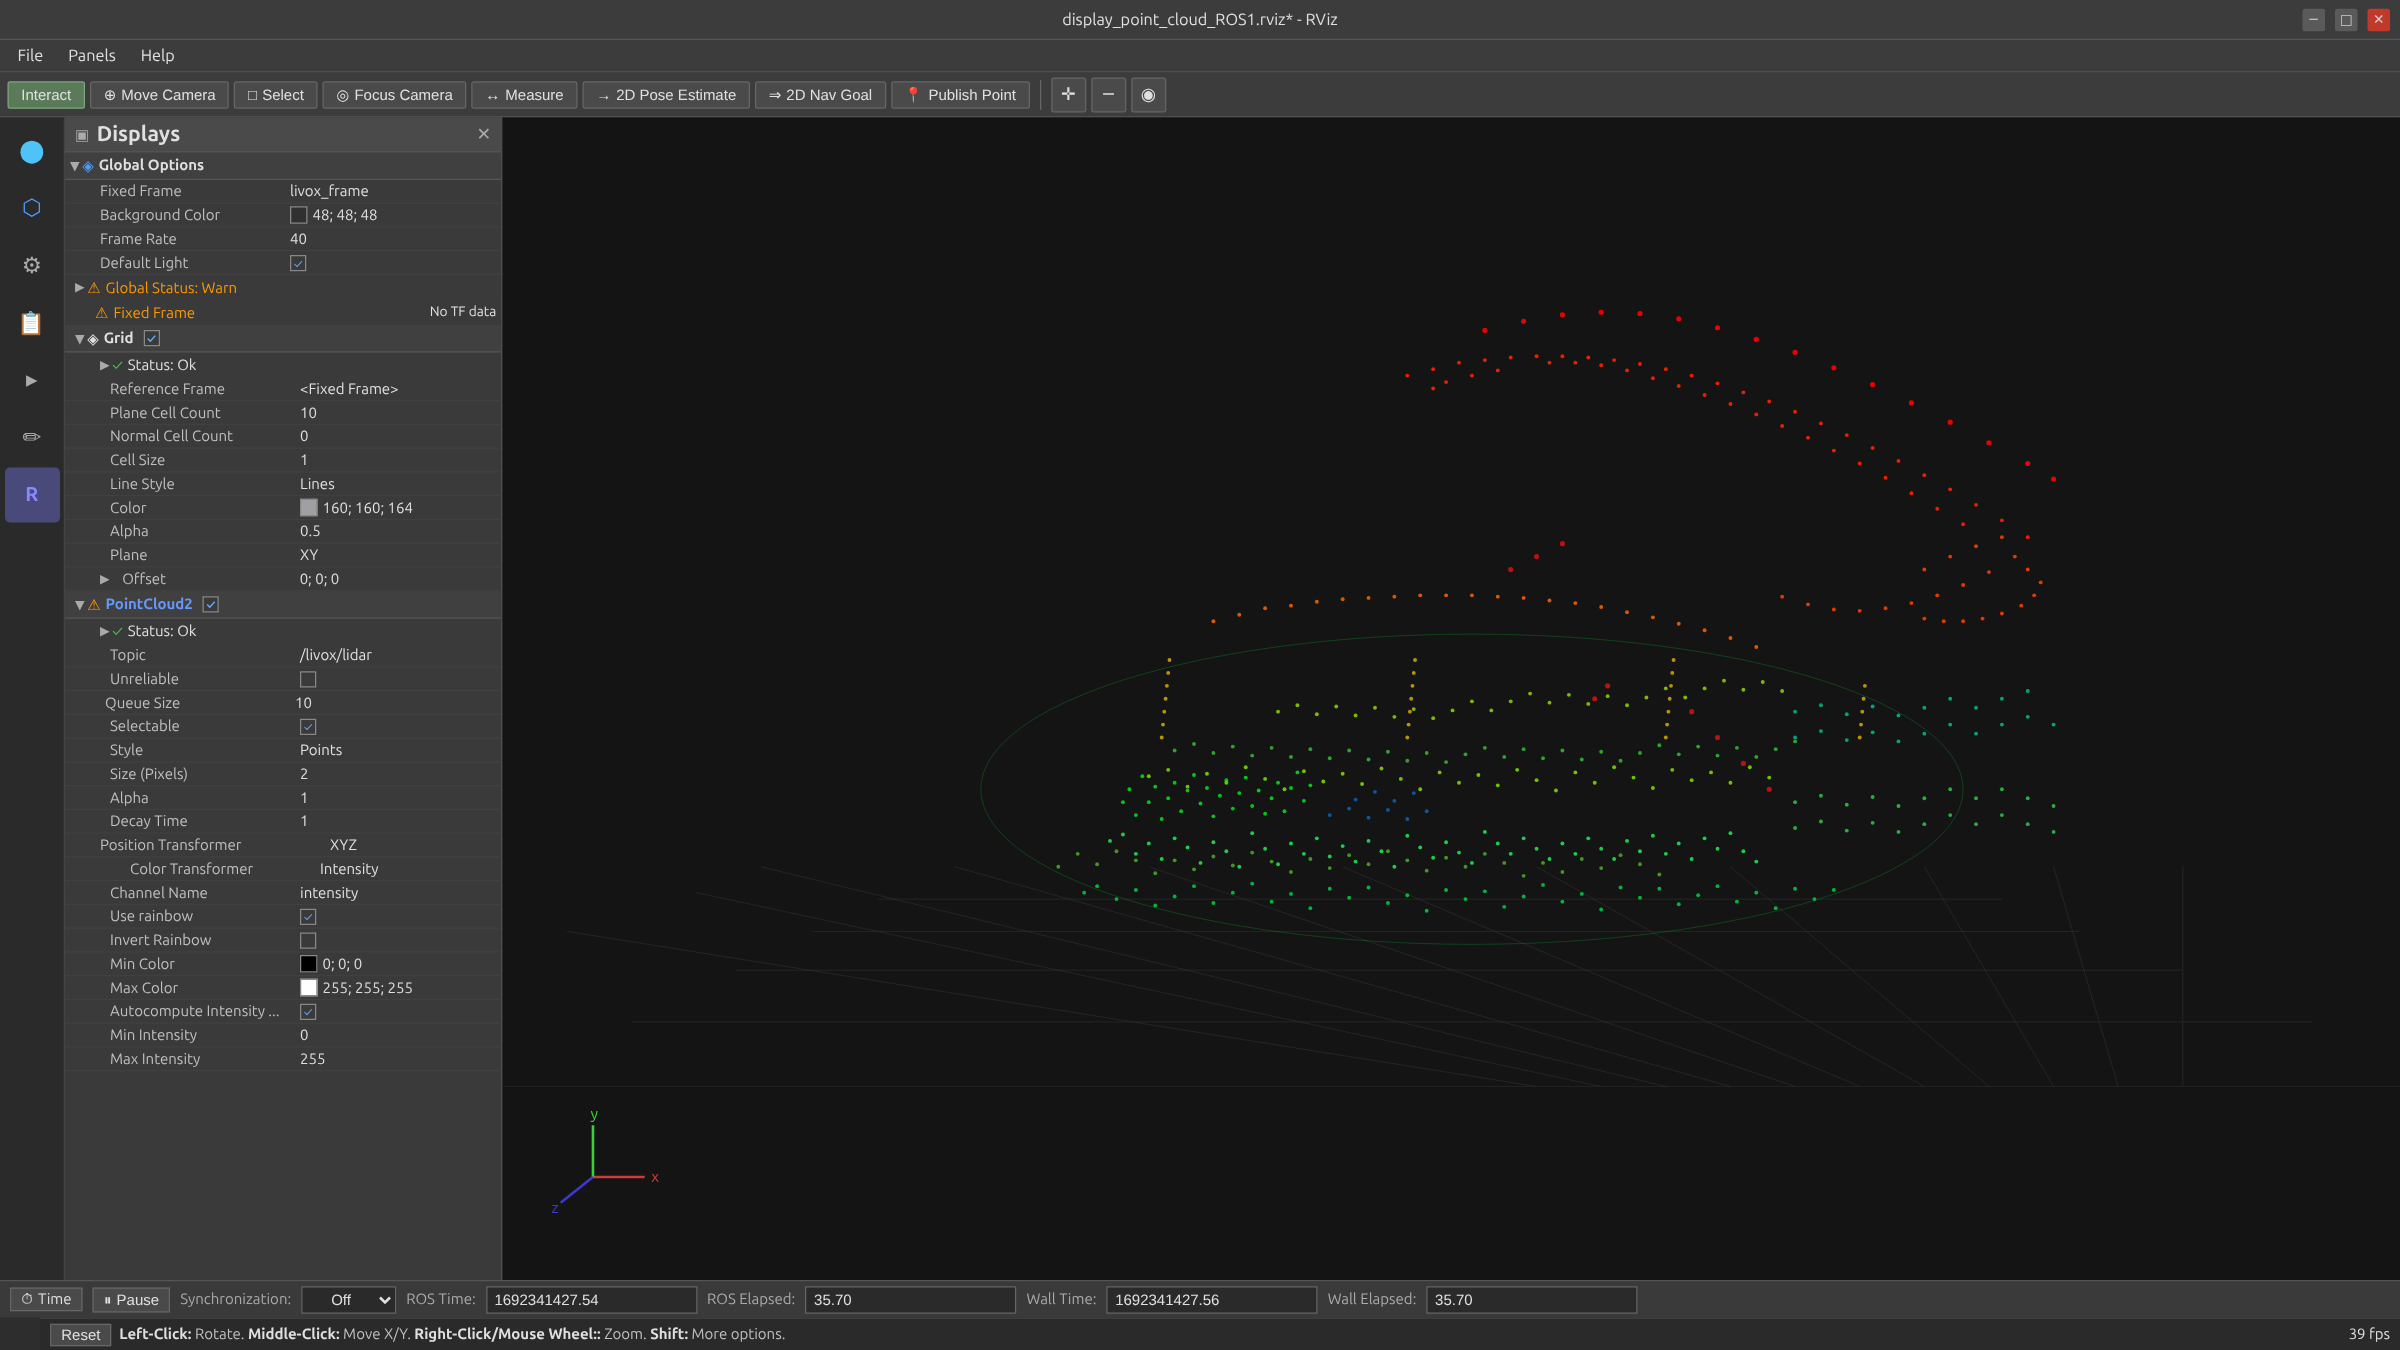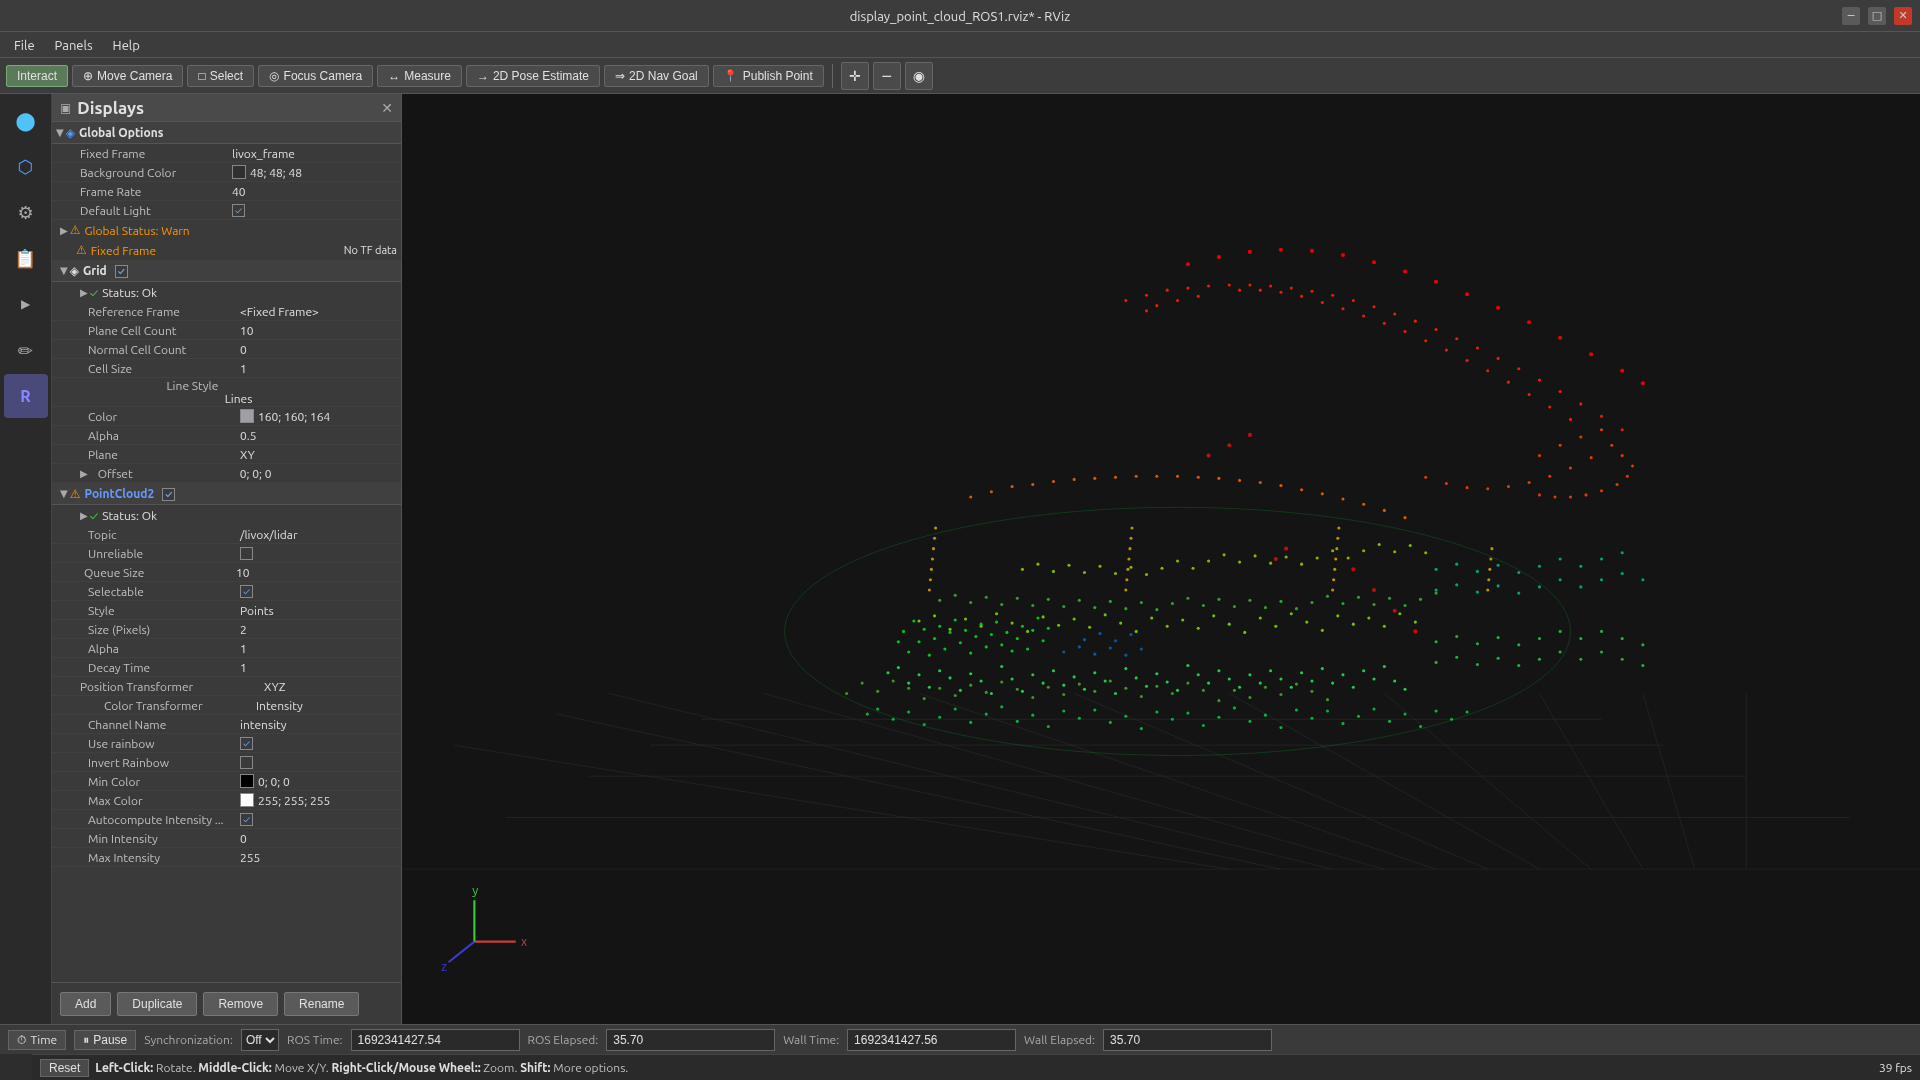--- a/index.html
+++ b/index.html
@@ -240,21 +240,21 @@
       color: #e0e0e0;
       padding: 1px 6px;
       font-size: 12px;
       height: 22px;
       min-width: 120px;
     }
     .time-select {
       background: #2a2a2a;
       border: 1px solid #666;
       color: #e0e0e0;
-      padding: 1px 0;
+      padding: 1px 19px;
       font-size: 12px;
       height: 22px;
     }
     .pause-btn {
       background: #4a4a4a;
       border: 1px solid #666;
       color: #e0e0e0;
       padding: 2px 8px;
       cursor: pointer;
       font-size: 12px;
@@ -438,21 +438,21 @@
         <span class="prop-value">10</span>
       </div>
       <div class="prop-row" style="padding-left:28px;">
         <span class="prop-name">Normal Cell Count</span>
         <span class="prop-value">0</span>
       </div>
       <div class="prop-row" style="padding-left:28px;">
         <span class="prop-name">Cell Size</span>
         <span class="prop-value">1</span>
       </div>
-      <div class="prop-row" style="padding-left:28px;flex-direction:column;">
+      <div class="prop-row" style="padding-left:28px;">
         <span class="prop-name">Line Style</span>
         <span class="prop-value">Lines</span>
       </div>
       <div class="prop-row" style="padding-left:28px;">
         <span class="prop-name">Color</span>
         <span class="prop-value">
           <span class="color-swatch" style="background:#a0a0a4;"></span>
           <span>160; 160; 164</span>
         </span>
       </div>
@@ -568,26 +568,20 @@
       <div class="prop-row" style="padding-left:28px;">
         <span class="prop-name">Min Intensity</span>
         <span class="prop-value">0</span>
       </div>
       <div class="prop-row" style="padding-left:28px;">
         <span class="prop-name">Max Intensity</span>
         <span class="prop-value">255</span>
       </div>
     </div>
 
-    <div id="displays-buttons">
-      <button class="disp-btn">Add</button>
-      <button class="disp-btn">Duplicate</button>
-      <button class="disp-btn">Remove</button>
-      <button class="disp-btn">Rename</button>
-    </div>
   </div>
 
   <div id="viewport">
 
     <svg class="pointcloud-viz" viewBox="0 0 1468 900" preserveAspectRatio="xMidYMid slice">
 
       <rect width="1468" height="900" fill="#141414"></rect>
 
       <g opacity="0.35" stroke="#606060" stroke-width="0.5">
 

